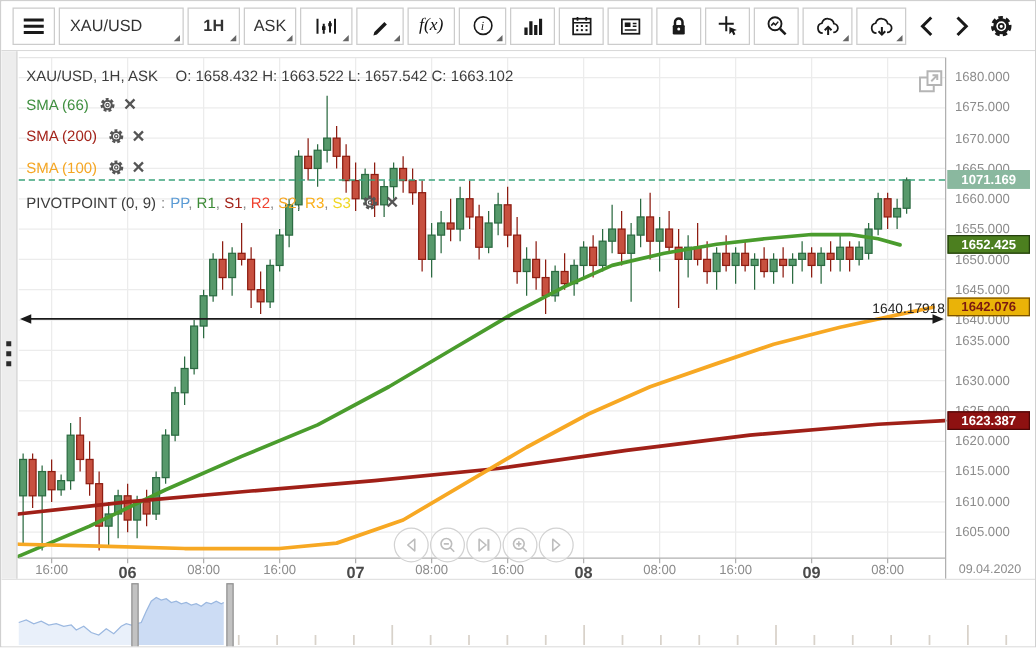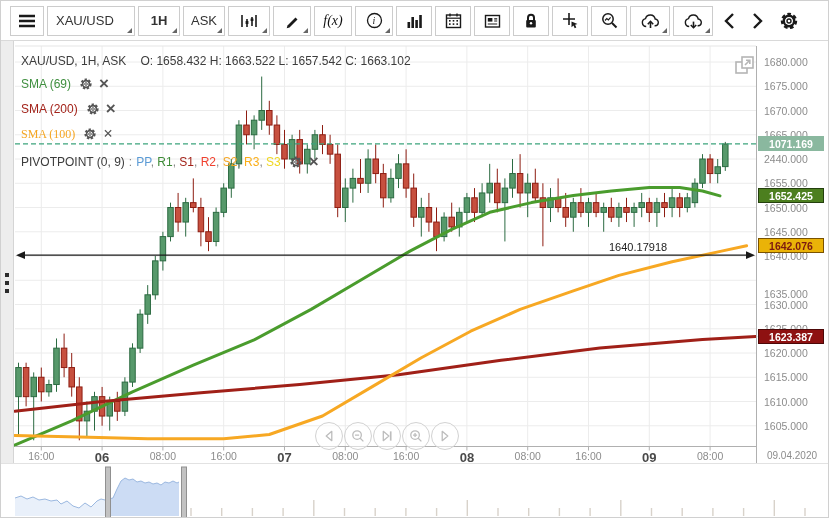--- a/index.html
+++ b/index.html
@@ -5,54 +5,54 @@
   * { box-sizing: border-box; margin:0; padding:0; }
   html,body { width:829px; height:518px; overflow:hidden; }
   body { font-family:"Liberation Sans","DejaVu Sans",sans-serif; background:#fff; }
   .app { position:relative; width:829px; height:518px; background:#fff; border:1px solid #d0d0d0; overflow:hidden; }
 
   
   .toolbar { position:absolute; top:0; left:0; width:100%; height:40px; background:#fff; border-bottom:1px solid #d9d9d9; display:flex; align-items:center; padding-left:9px; gap:3px; }
   .tb-btn { position:relative; height:30px; background:#fff; border:1px solid #ccc; display:flex; align-items:center; justify-content:center; font-size:13px; color:#222; cursor:pointer; flex:0 0 auto; }
   .tb-btn.noborder { border:none; }
   .tb-btn .lbl { font-weight:bold; color:#333; }
-  .tb-btn.symbol { width:88px; justify-content:flex-start; padding-left:8px; }
+  .tb-btn.symbol { width:100px; justify-content:flex-start; padding-left:8px; }
   .tb-btn.symbol .lbl { font-weight:normal; font-size:13px; color:#333; }
   .dd-tri { position:absolute; right:2px; bottom:2px; width:0; height:0; border-style:solid; border-width:0 0 5px 5px; border-color:transparent transparent #666 transparent; }
   .fx { font-family:"Liberation Serif","DejaVu Serif",serif; font-style:italic; font-size:14px; color:#111; }
   svg.ic { display:block; }
 
   
   .chart-wrap { position:absolute; top:40px; left:0; width:829px; height:478px; background:#fff; }
   #chart-svg { position:absolute; top:0; left:0; }
 
   .left-strip { position:absolute; left:0; top:0; width:13px; height:422px; background:#ededed; border-right:1px solid #d5d5d5; }
   .strip-dot { position:absolute; left:4px; width:4px; height:4px; background:#2b2b2b; }
 
   
   .legend { position:absolute; left:20px; top:12px; font-size:12px; color:#3c3c3c; }
   .lg-row { display:flex; align-items:center; height:16px; white-space:nowrap; }
   .lg-row.r1 { margin-bottom:7px; }
   .lg-row.r2 { margin-bottom:9px; }
   .lg-row.r3 { margin-bottom:9px; }
-  .lg-row.r4 { margin-bottom:12px;font-family:Liberation Serif, serif; }
+  .lg-row.r4 { margin-bottom:12px; }
   .ohlc { margin-left:14px; color:#3c3c3c; }
   .lg-ico { margin-left:8px; cursor:pointer; display:flex; align-items:center; }
   .lg-close { margin-left:6px; font-size:17px; font-weight:bold; color:#555; line-height:12px; cursor:pointer; }
   .pivot-sep { color:#888; margin:0 4px; }
   .pivot-comma { color:#888; }
 
   
   .axis-label { position:absolute; font-size:10.5px; color:#8c8c8c; white-space:nowrap; }
   .time-label { transform:translateX(-50%); }
   .time-label.bold { font-size:13px; font-weight:bold; color:#4a4a4a; }
   .price-badge { position:absolute; left:757px; width:66px; height:15px; font-size:10.5px; font-weight:bold; text-align:center; line-height:14px; border:1px solid transparent; }
   .date-label { position:absolute; left:756px; top:409px; width:70px; text-align:center; font-size:10px; color:#8c8c8c; }
 
-  .hline-label { position:absolute; top:200px; left:608px; width:118px; text-align:left; font-size:11px; color:#222; }
+  .hline-label { position:absolute; top:200px; left:637px; width:118px; text-align:right; font-size:11px; color:#222; }
 
   
   .expand-btn { position:absolute; left:731px; top:12px; width:26px; height:26px; cursor:pointer; }
 
   
   .navbtns { position:absolute; top:381px; left:314px; display:flex; gap:1px; }
   .circ { width:28px; height:28px; border-radius:50%; border:1px solid #d2d2d2; background:rgba(255,255,255,.55); display:flex; align-items:center; justify-content:center; cursor:pointer; }
 </style>
 </head>
 <body>
@@ -492,21 +492,21 @@
       <span class="strip-dot" style="top:248px"></span>
     </div>
 
     <div class="legend">
       <div class="lg-row r1">
         <span>XAU/USD, 1H, ASK</span>
         <span class="ohlc">O: 1658.432 H: 1663.522 L: 1657.542 C: 1663.102</span>
       </div>
 
       <div class="lg-row r2">
-        <span style="color: rgb(63, 143, 63);">SMA (69)</span>
+        <span style="color: rgb(63, 143, 63);">SMA (66)</span>
         <span class="lg-ico">
           <svg width="14" height="14" viewBox="0 0 14 14">
               <circle cx="7" cy="7" r="4.2" fill="none" stroke="#555" stroke-width="2.8" stroke-dasharray="2.1 1.5"></circle>
               <circle cx="7" cy="7" r="3.4" fill="none" stroke="#555" stroke-width="1.6"></circle>
               <circle cx="7" cy="7" r="1.3" fill="#fff" stroke="#555" stroke-width="1"></circle>
             </svg>
         </span>
         <span class="lg-close">×</span>
       </div>
 
@@ -557,26 +557,26 @@
       </svg>
     </div>
 
     <span class="hline-label" style="top: 200.127px;">1640.17918</span>
 
     <div id="price-labels">
         <span class="axis-label" style="left: 763px; top: 15px;">1680.000</span>
         <span class="axis-label" style="left: 763px; top: 39.25px;">1675.000</span>
         <span class="axis-label" style="left: 763px; top: 63.5px;">1670.000</span>
         <span class="axis-label" style="left: 763px; top: 87.75px;">1665.000</span>
-        <span class="axis-label" style="left: 763px; top: 112px;">2440.000</span>
+        <span class="axis-label" style="left: 763px; top: 112px;">1660.000</span>
         <span class="axis-label" style="left: 763px; top: 136.25px;">1655.000</span>
         <span class="axis-label" style="left: 763px; top: 160.5px;">1650.000</span>
         <span class="axis-label" style="left: 763px; top: 184.75px; text-align: center;">1645.000</span>
         <span class="axis-label" style="left: 763px; top: 209px;">1640.000</span>
-        <span class="axis-label" style="left: 763px; top: 247px;">1635.000</span>
+        <span class="axis-label" style="left: 763px; top: 226px;">1635.000</span>
         <span class="axis-label" style="left: 763px; top: 257.5px;">1630.000</span>
         <span class="axis-label" style="left: 763px; top: 281.75px;">1625.000</span>
         <span class="axis-label" style="left: 763px; top: 306px;">1620.000</span>
         <span class="axis-label" style="left: 763px; top: 330.25px;">1615.000</span>
         <span class="axis-label" style="left: 763px; top: 354.5px;">1610.000</span>
         <span class="axis-label" style="left: 763px; top: 378.75px;">1605.000</span>
       </div>
     <div id="price-badges">
         <span class="price-badge" style="top: 94.9553px; background: rgb(138, 184, 159); color: rgb(255, 255, 255); border-color: rgb(138, 184, 159);">1071.169</span>
         <span class="price-badge" style="top: 146.739px; background: rgb(76, 127, 31); color: rgb(255, 255, 255); border-color: rgb(36, 64, 14);">1652.425</span>

